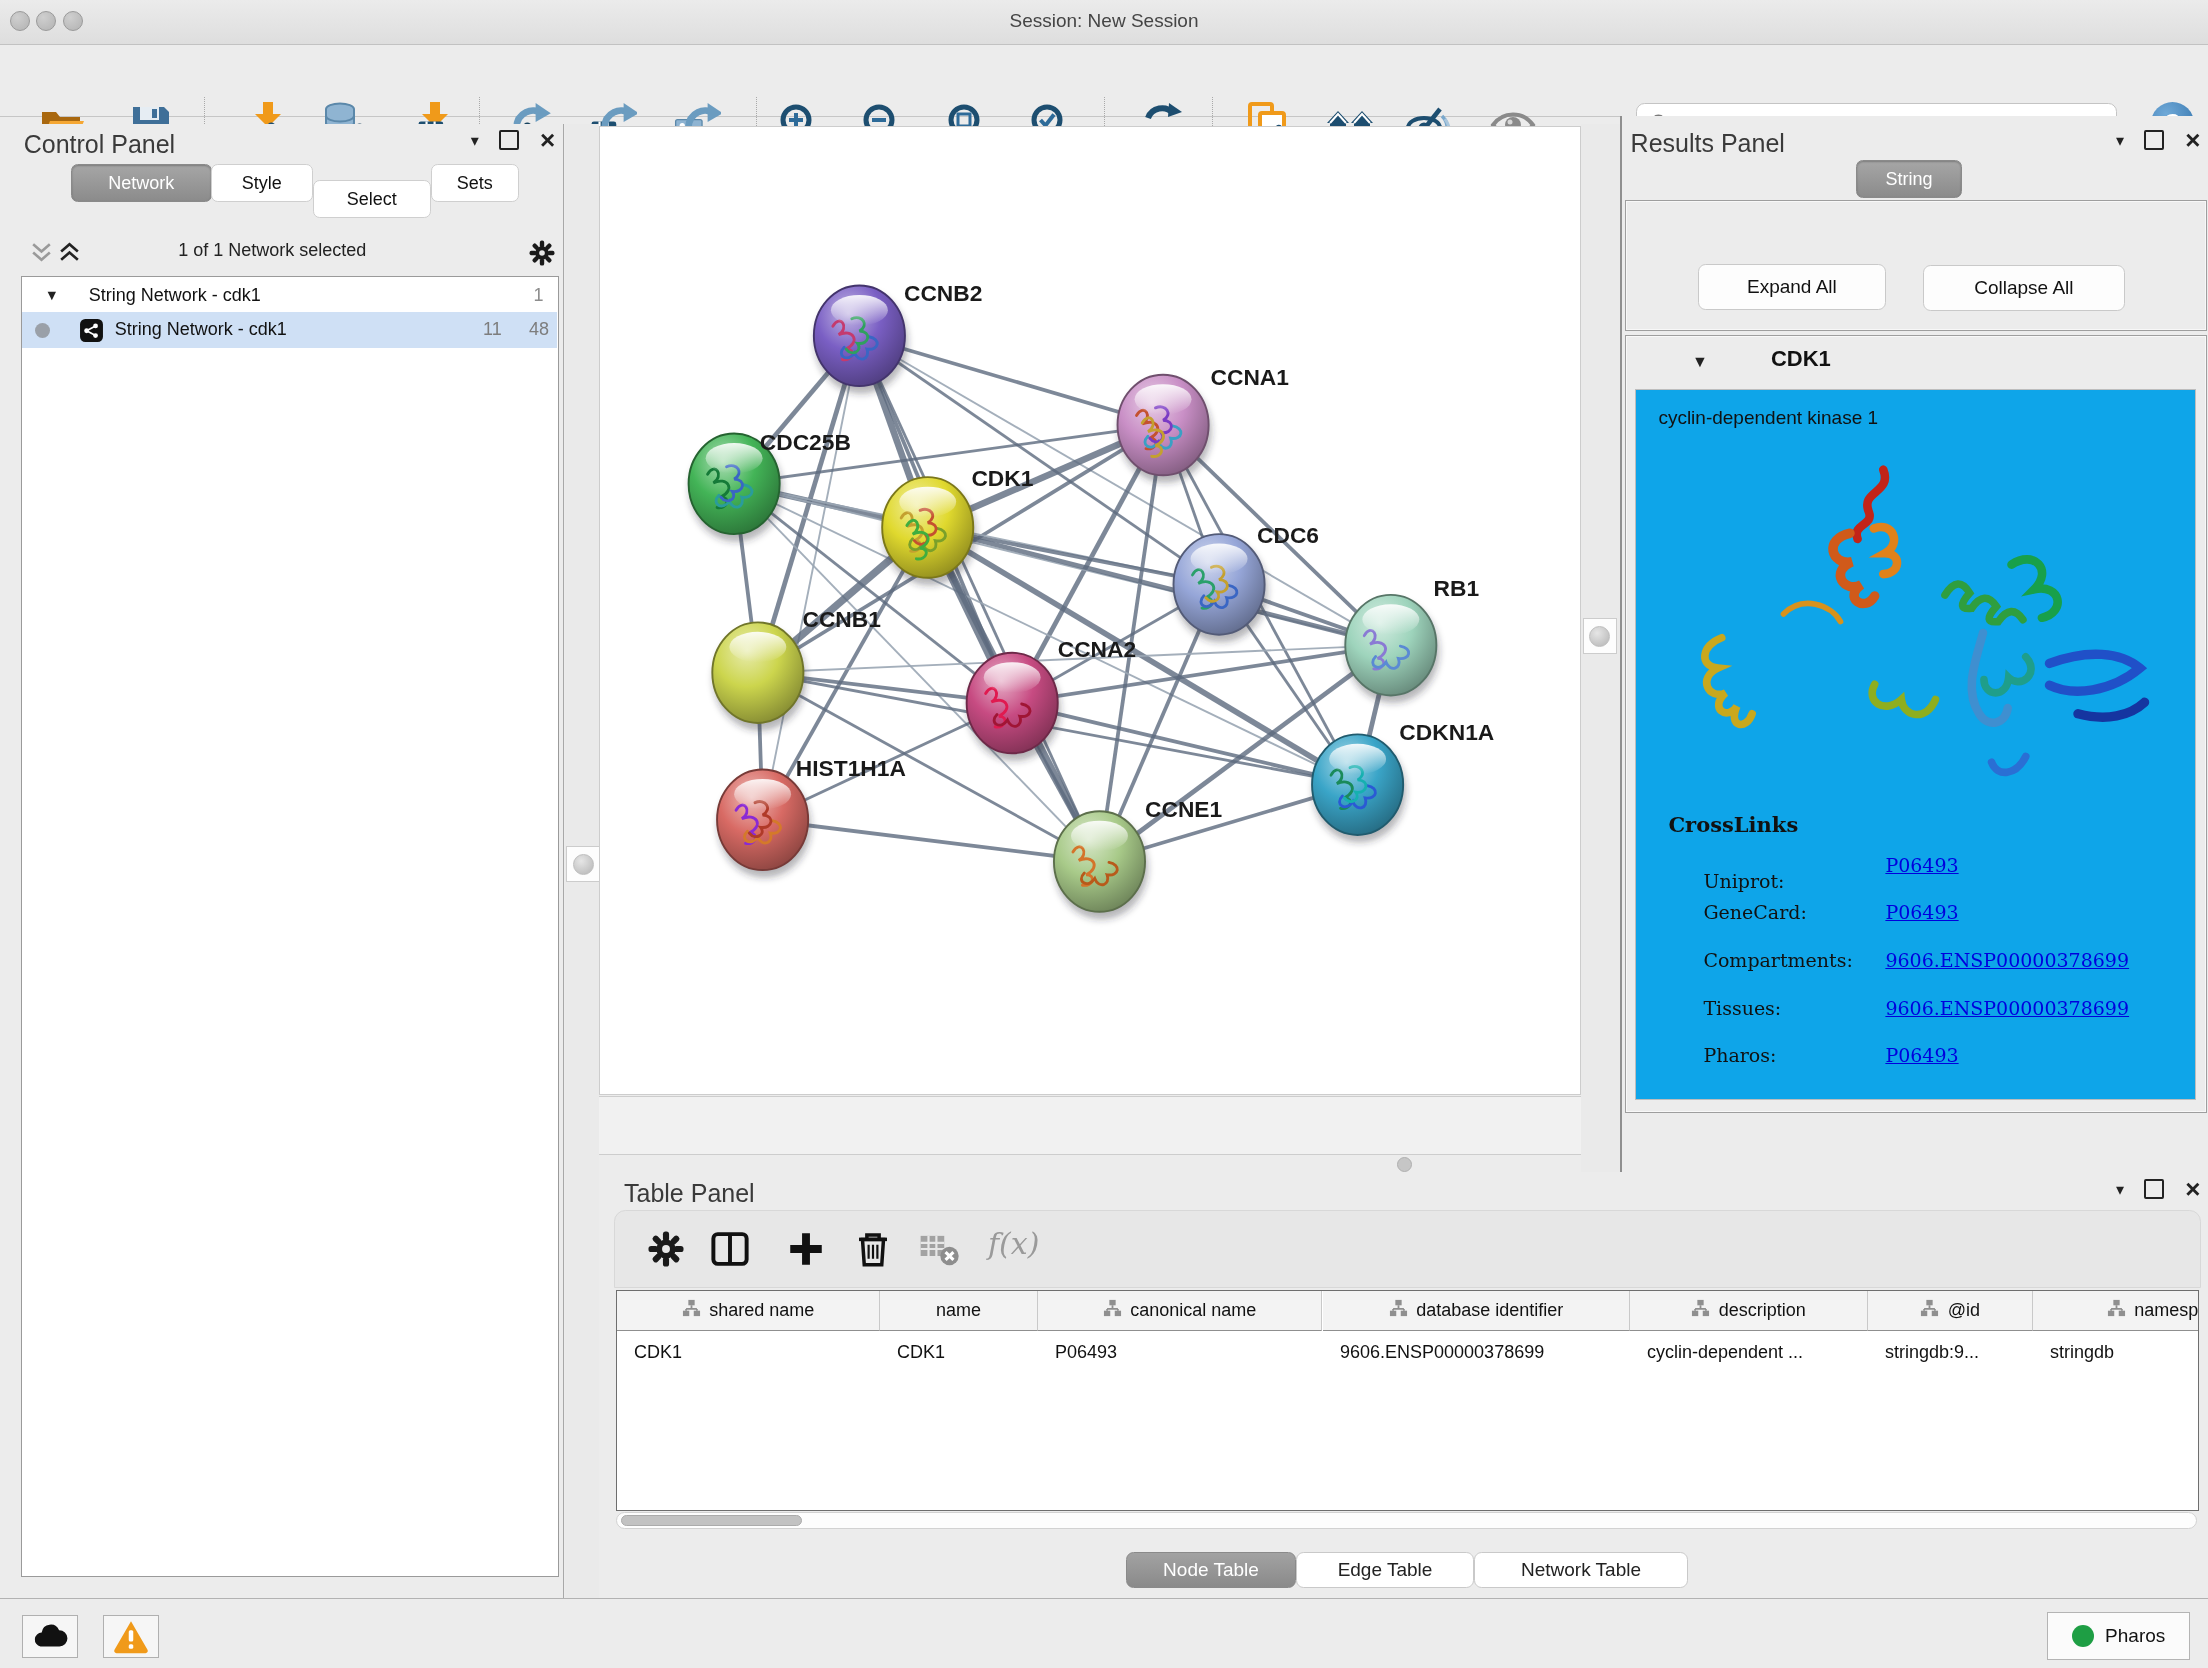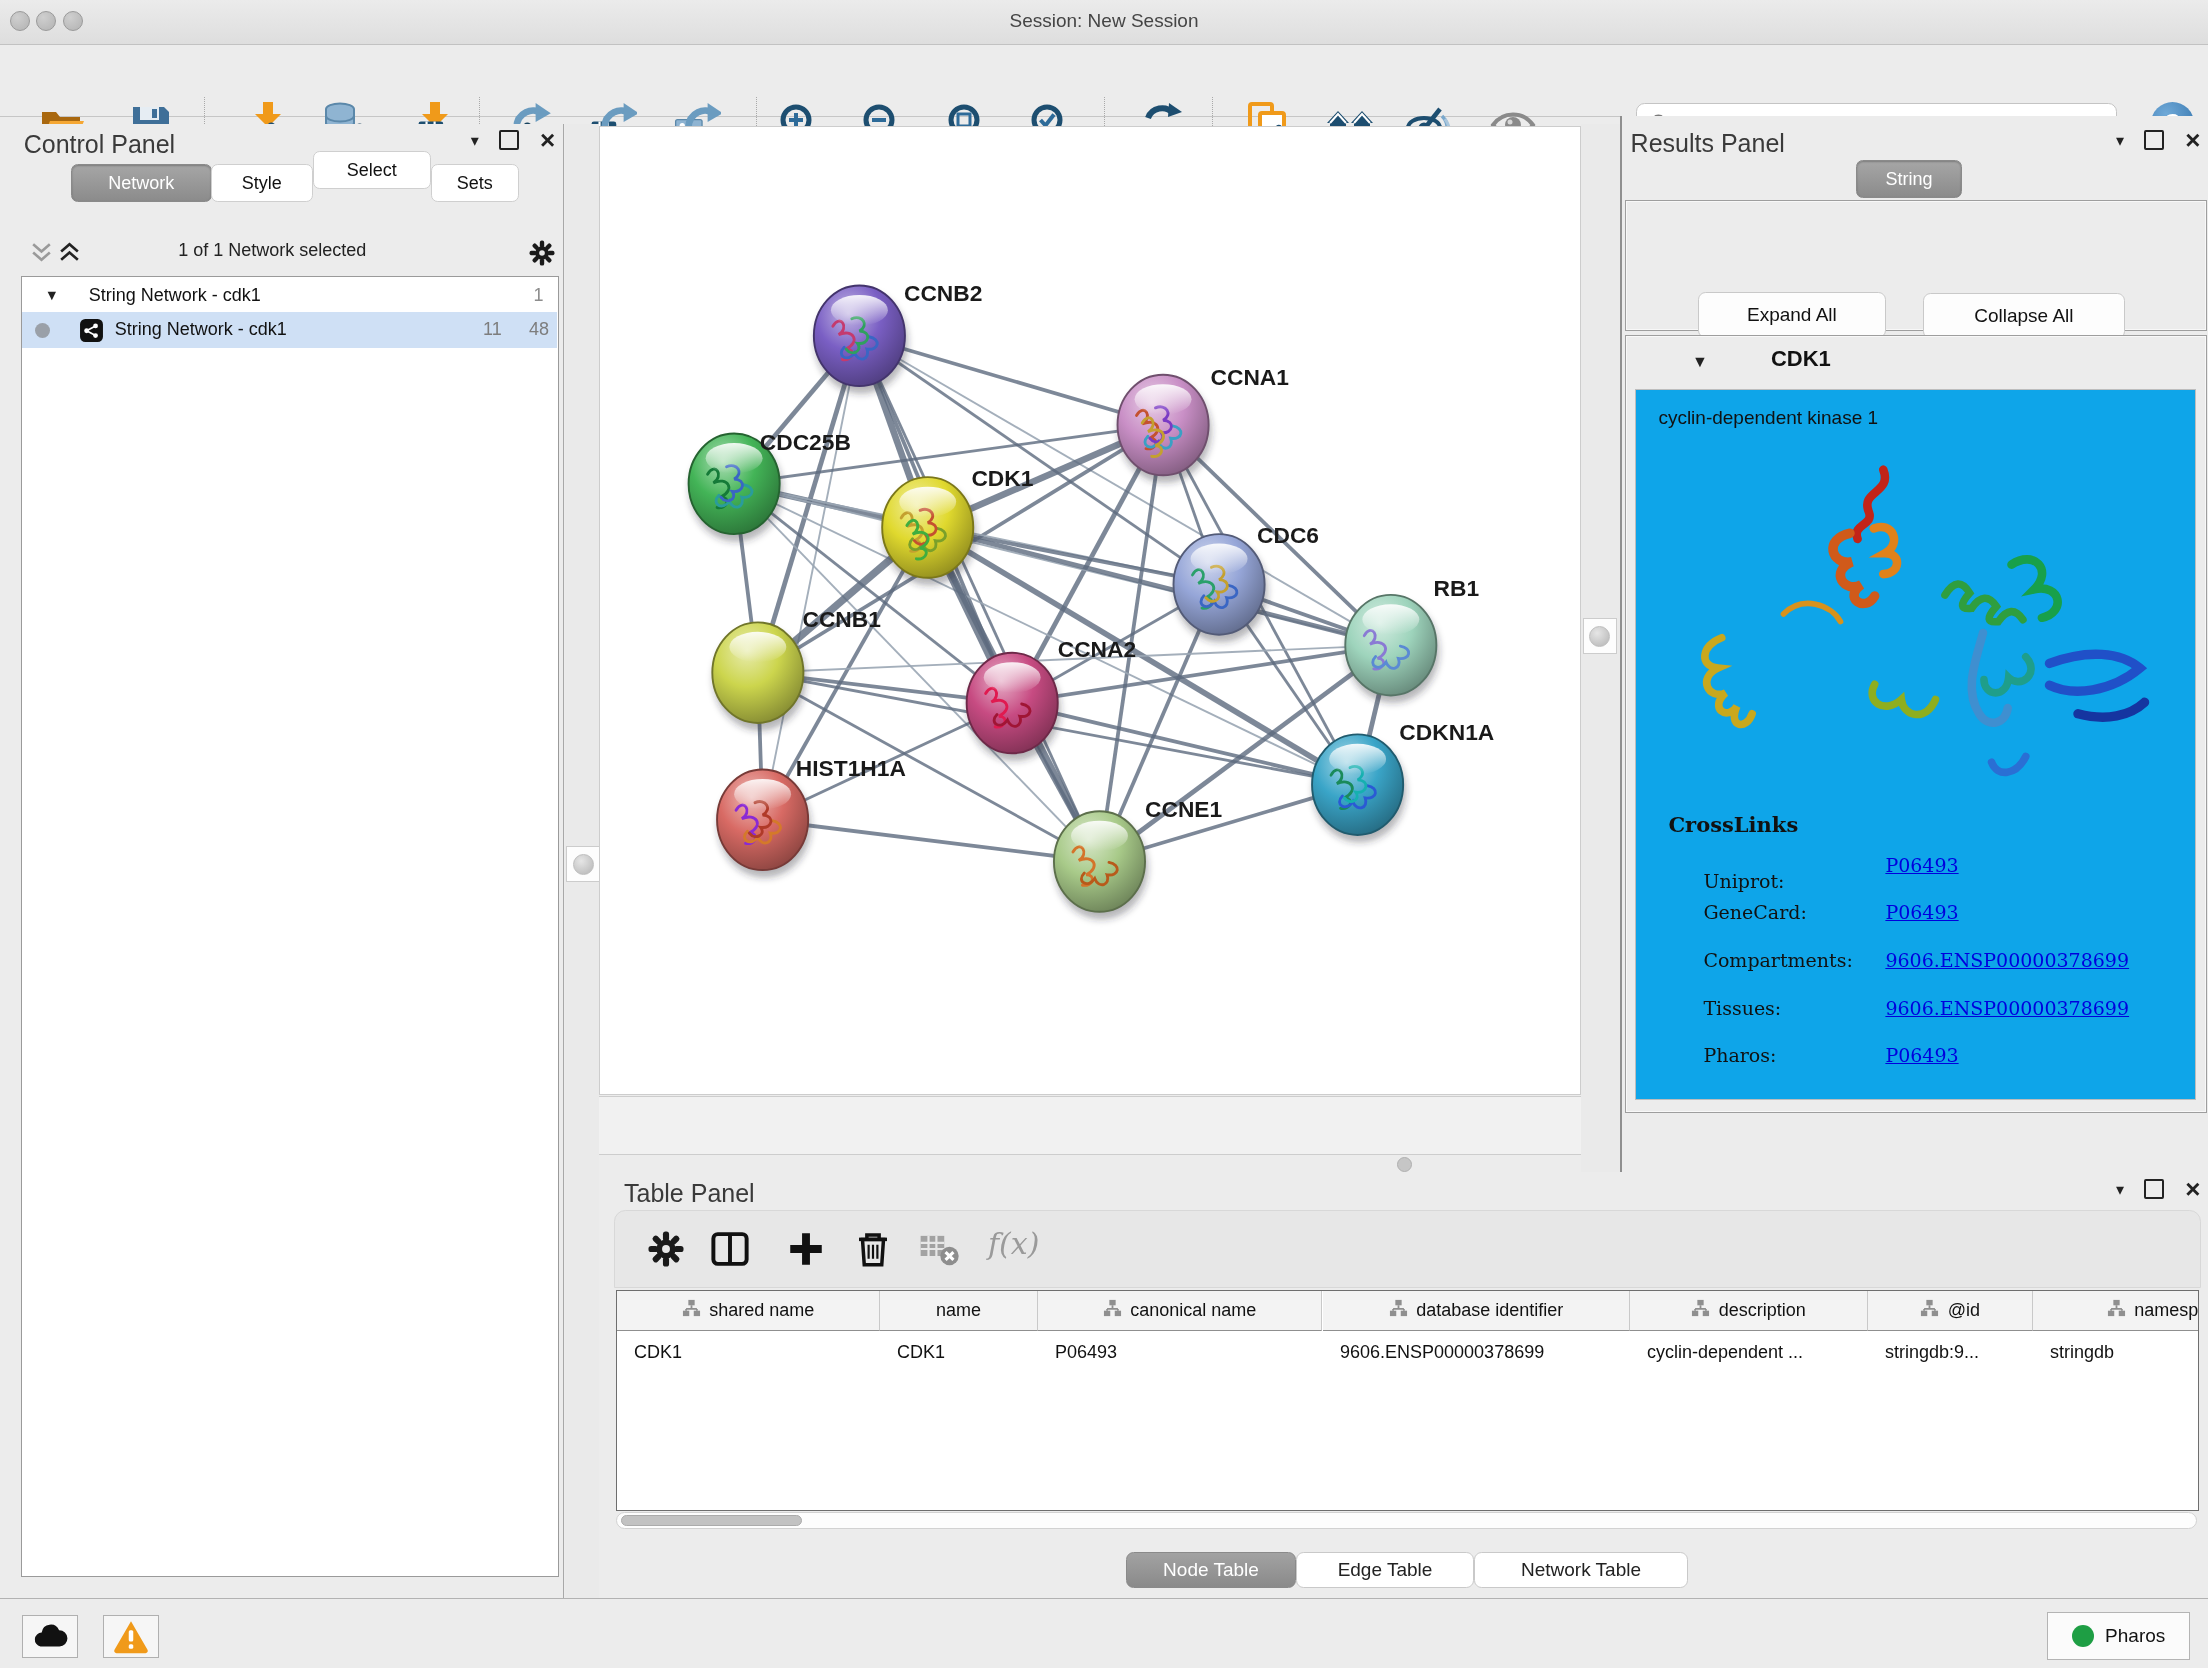--- a/index.html
+++ b/index.html
@@ -53,21 +53,21 @@
   #canvas{left:599px;top:126px;width:982px;height:969px;background:#ffffff;
     border:1px solid #cdcdcd;box-sizing:border-box;}
   #canvas-toolbar{left:599px;top:1096px;width:982px;height:57px;background:#f1f1f1;
     border-top:1px solid #cdcdcd;border-bottom:1px solid #cdcdcd;}
   
   #results-panel{left:1620px;top:116px;width:589px;height:1056px;background:#ececec;
     border-left:2.9px solid #8f8f8f;}
   .sunken{position:absolute;border:1px solid #9e9e9e;box-shadow:inset 0 0 0 1px #f8f8f8;
     background:#ececec;}
   .rp-btn{position:absolute;background:#fdfdfd;border:1px solid #c9c9c9;border-radius:7.6px;
-    display:flex;align-items:center;justify-content:center;font-size:19px;color:#111;margin-top:28px;}
+    display:flex;align-items:center;justify-content:center;font-size:19px;color:#111;}
   #crosslinks{font-family:"DejaVu Serif","Liberation Serif",serif;}
   .xl-row{position:absolute;left:67px;font-size:19px;color:#111;}
   .xl-val{position:absolute;left:249px;font-size:19px;}
   .xl-val a{color:#0000dd;text-decoration:underline;}
   
   #table-panel{left:599px;top:1172px;width:1609px;height:426px;background:#ececec;}
   #tp-toolbar{position:absolute;left:15px;top:38px;width:1585px;height:76px;background:#e7e7e7;
     border:1px solid #d8d8d8;border-radius:11.4px 11.4px 0 0;}
   .tp-ico{position:absolute;top:17px;width:42px;height:42px;display:flex;align-items:center;
     justify-content:center;}
@@ -313,21 +313,21 @@
       <span class="panel-title abs" style="left:18px;top:2.9px">Control Panel</span>
       <span class="win-btn wb-collapse" style="right:84px">▾</span>
       <span class="win-btn" style="right:44px">
           <span class="wb-float"></span>
         </span>
       <span class="win-btn wb-close" style="right:7.6px">×</span>
     </div>
     <div id="cp-tabs">
         <div class="tab active abs" style="left: 65px; top: 40px; width: 141px;">Network</div>
         <div class="tab abs" style="left: 205px; top: 40px; width: 102px;">Style</div>
-        <div class="tab abs" style="left: 307px; top: 27px; width: 118px;">Select</div>
+        <div class="tab abs" style="left: 307px; top: 56px; width: 118px;">Select</div>
         <div class="tab abs" style="left: 425px; top: 40px; width: 88px;">Sets</div>
       </div>
     <div class="abs" style="left:0;top:112px;width:557px;height:34px">
       <span class="abs" style="left:23px;top:3.8px;width:25px;height:25px" id="chev-dd"><svg viewBox="0 0 48 48" style="width:100%;height:100%">
             <g fill="none" stroke="#9a9a9a" stroke-width="5">
               <path d="M8 8 l16 14 16-14"></path>
               <path d="M8 24 l16 14 16-14"></path>
             </g>
           </svg></span>
       <span class="abs" style="left:51px;top:3.8px;width:25px;height:25px" id="chev-uu"><svg viewBox="0 0 48 48" style="width:100%;height:100%">

